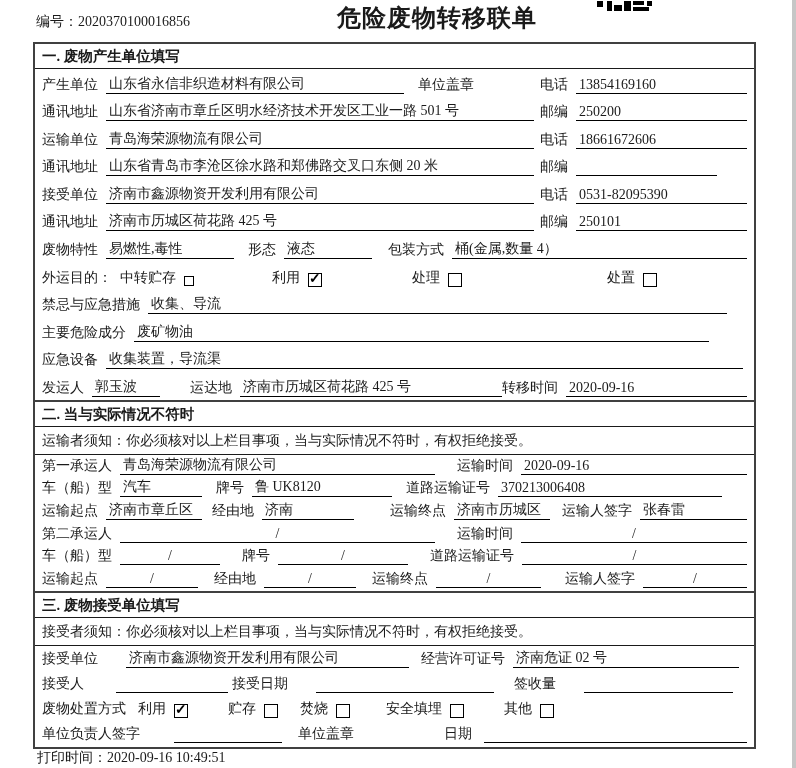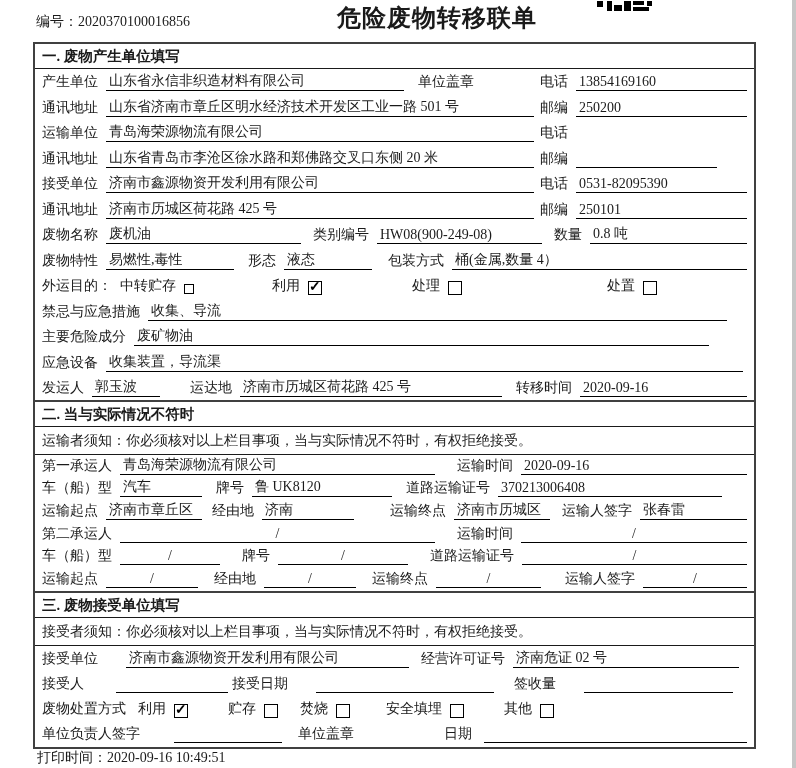--- a/index.html
+++ b/index.html
@@ -109,20 +109,21 @@
           <span class="lbl">邮编</span>
           <span class="fld">250200</span>
         </span>
     </div>
 
     <div class="frow">
       <span class="lbl">运输单位</span>
       <span class="fld grow" style="margin-right:6px">青岛海荣源物流有限公司</span>
       <span class="rcol">
           <span class="lbl">电话</span>
+          <span class="fld">18661672606</span>
         </span>
     </div>
 
     <div class="frow">
       <span class="lbl">通讯地址</span>
       <span class="fld grow" style="margin-right:6px">山东省青岛市李沧区徐水路和郑佛路交叉口东侧 20 米</span>
       <span class="rcol" style="width:207px">
           <span class="lbl">邮编</span>
           <span class="fld" style="margin-right:30px"></span>
         </span>
@@ -139,28 +140,20 @@
 
     <div class="frow">
       <span class="lbl">通讯地址</span>
       <span class="fld grow" style="margin-right:6px">济南市历城区荷花路 425 号</span>
       <span class="rcol">
           <span class="lbl">邮编</span>
           <span class="fld">250101</span>
         </span>
     </div>
 
-    <div class="frow">
-      <span class="lbl">废物名称</span>
-      <span class="fld" style="width:195px">废机油</span>
-      <span class="lbl" style="margin-left:12px">类别编号</span>
-      <span class="fld" style="width:165px">HW08(900-249-08)</span>
-      <span class="lbl" style="margin-left:12px">数量</span>
-      <span class="fld grow">0.8 吨</span>
-    </div>
 
     <div class="frow">
       <span class="lbl">废物特性</span>
       <span class="fld" style="width:128px">易燃性,毒性</span>
       <span class="lbl" style="margin-left:14px">形态</span>
       <span class="fld" style="width:88px">液态</span>
       <span class="lbl" style="margin-left:16px">包装方式</span>
       <span class="fld grow">桶(金属,数量 4）</span>
     </div>
 
@@ -189,21 +182,21 @@
     <div class="frow">
       <span class="lbl">应急设备</span>
       <span class="fld grow" style="margin-right:4px">收集装置，导流渠</span>
     </div>
 
     <div class="frow">
       <span class="lbl">发运人</span>
       <span class="fld" style="width:68px">郭玉波</span>
       <span class="lbl" style="margin-left:30px">运达地</span>
       <span class="fld" style="width:262px">济南市历城区荷花路 425 号</span>
-      <span class="lbl" style="margin-left:14px">转移时间</span>
+      <span class="lbl" style="">转移时间</span>
       <span class="fld grow">2020-09-16</span>
     </div>
   </div>
 
   <div class="section sec2">
     <div class="sec-header">二. 当与实际情况不符时</div>
     <div class="notice-row">运输者须知：你必须核对以上栏目事项，当与实际情况不符时，有权拒绝接受。</div>
 
     <div class="frow">
       <span class="lbl">第一承运人</span>

